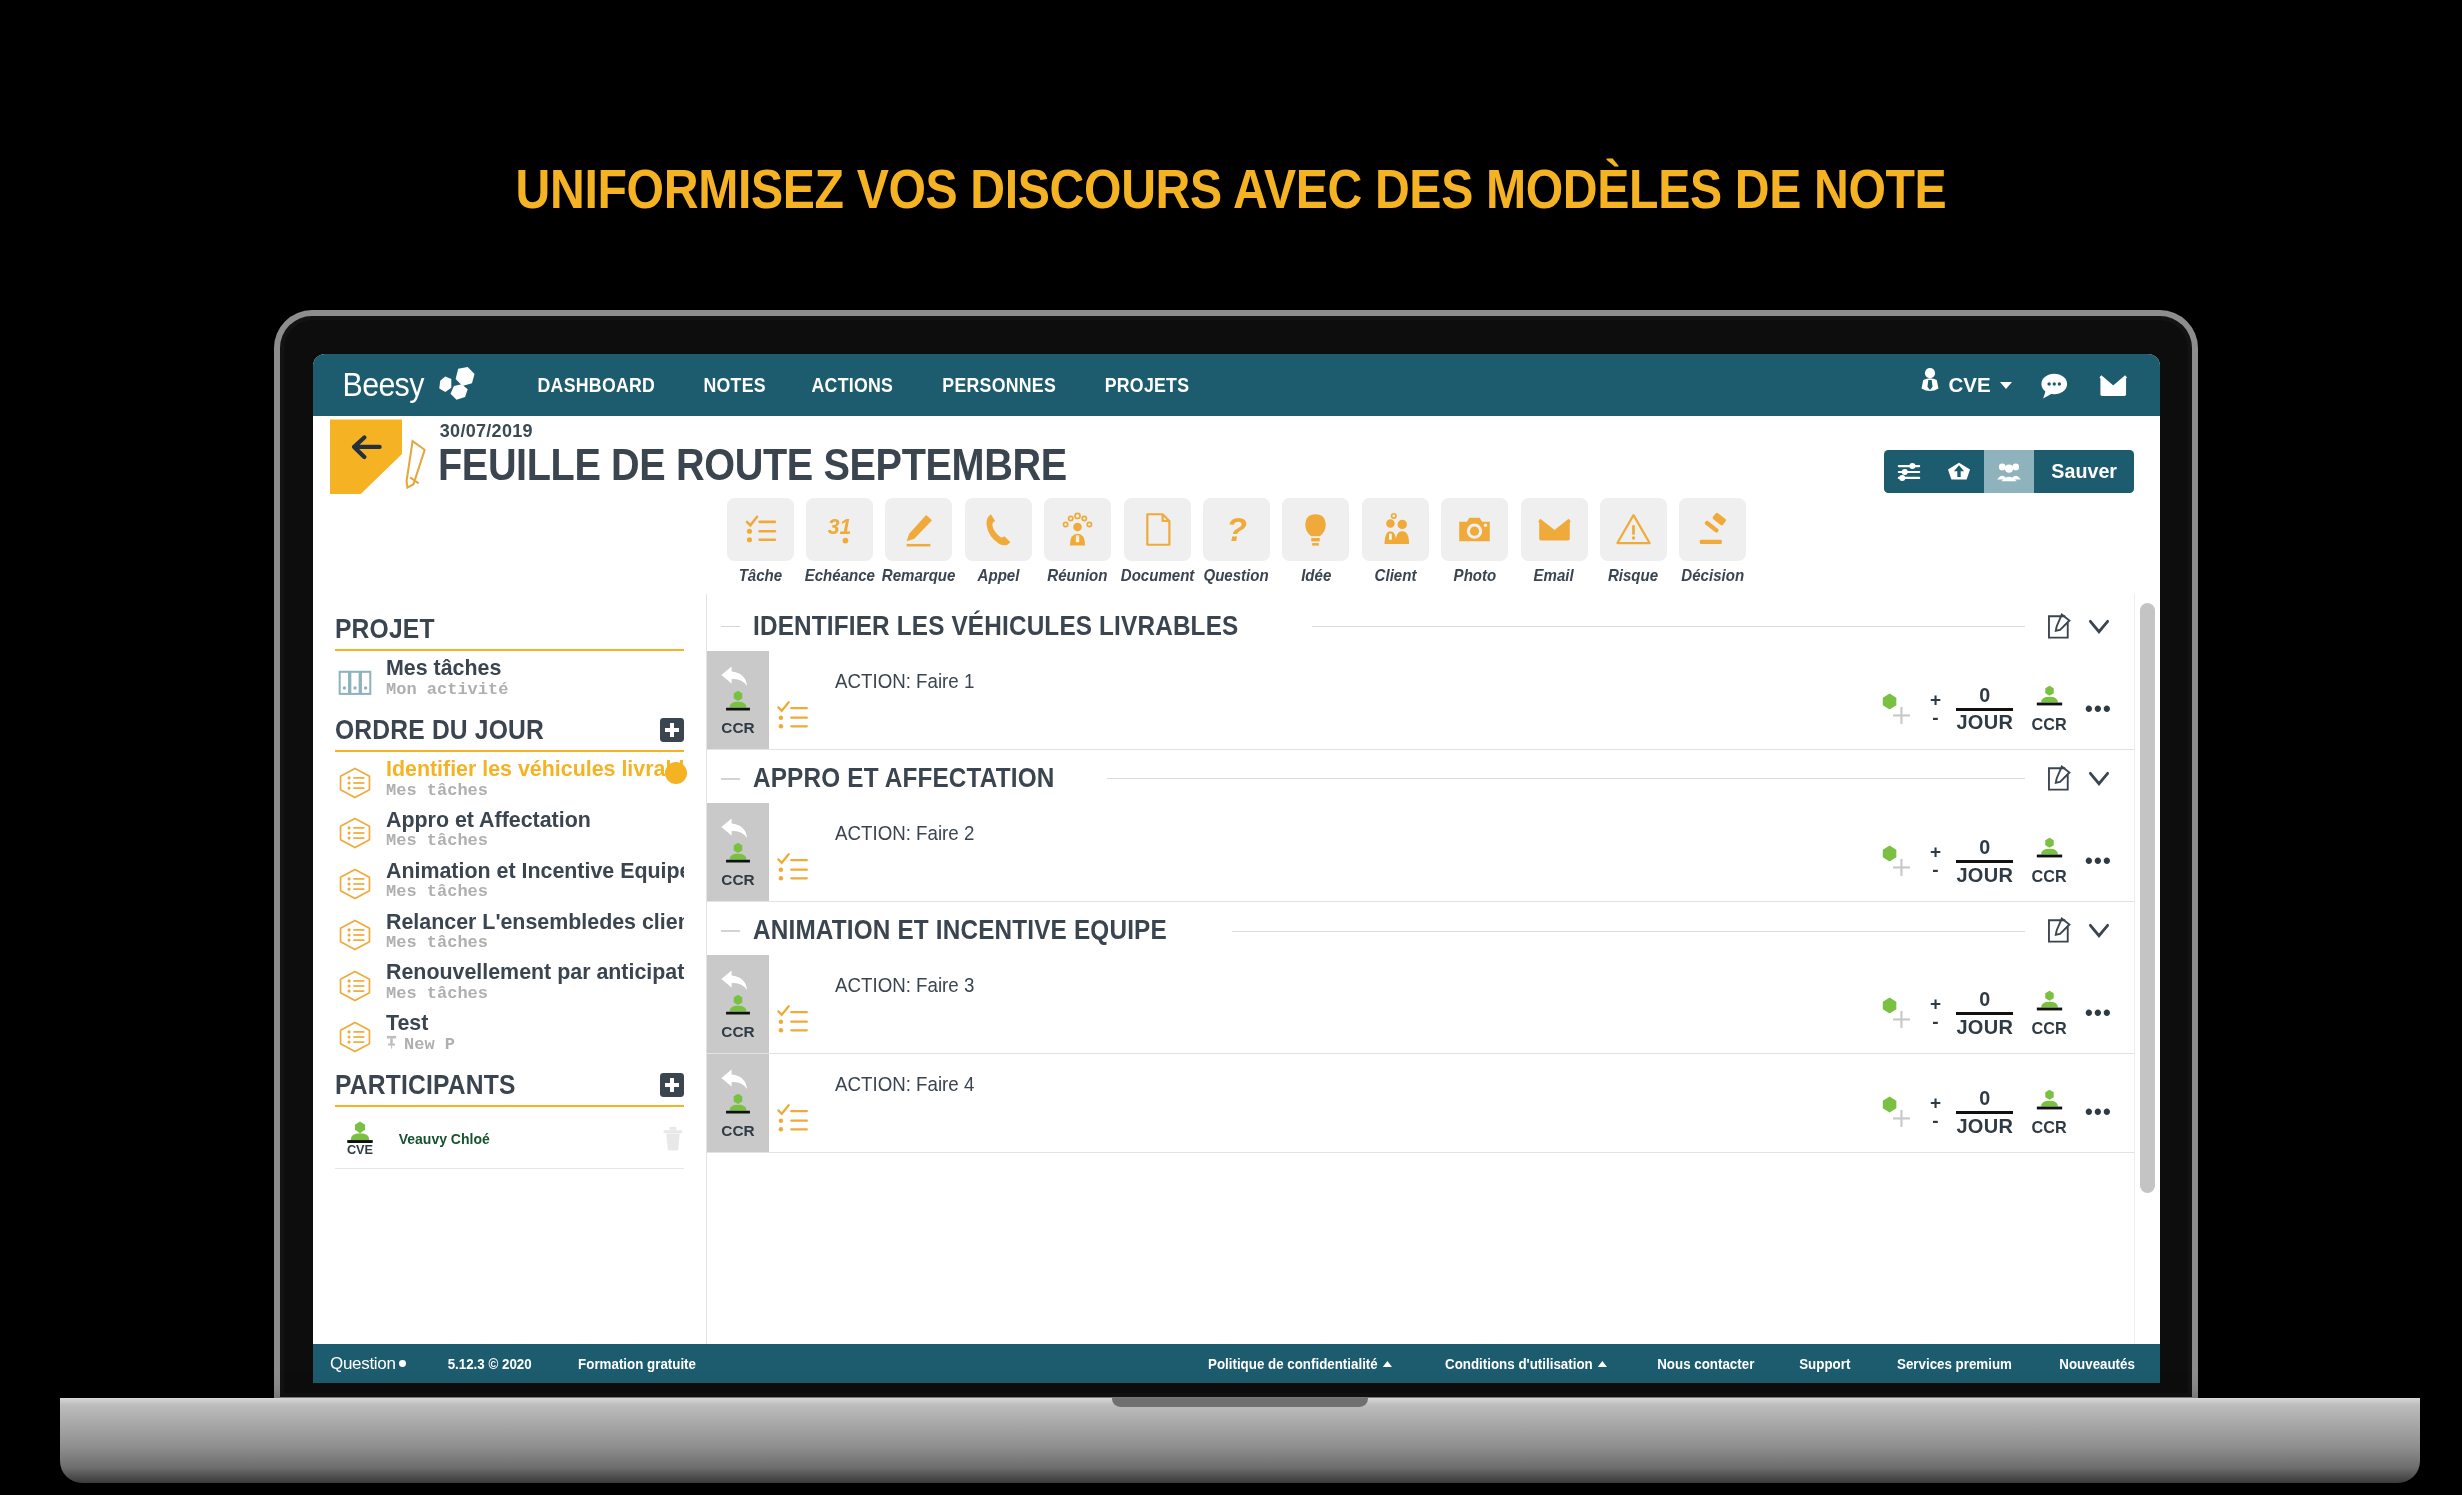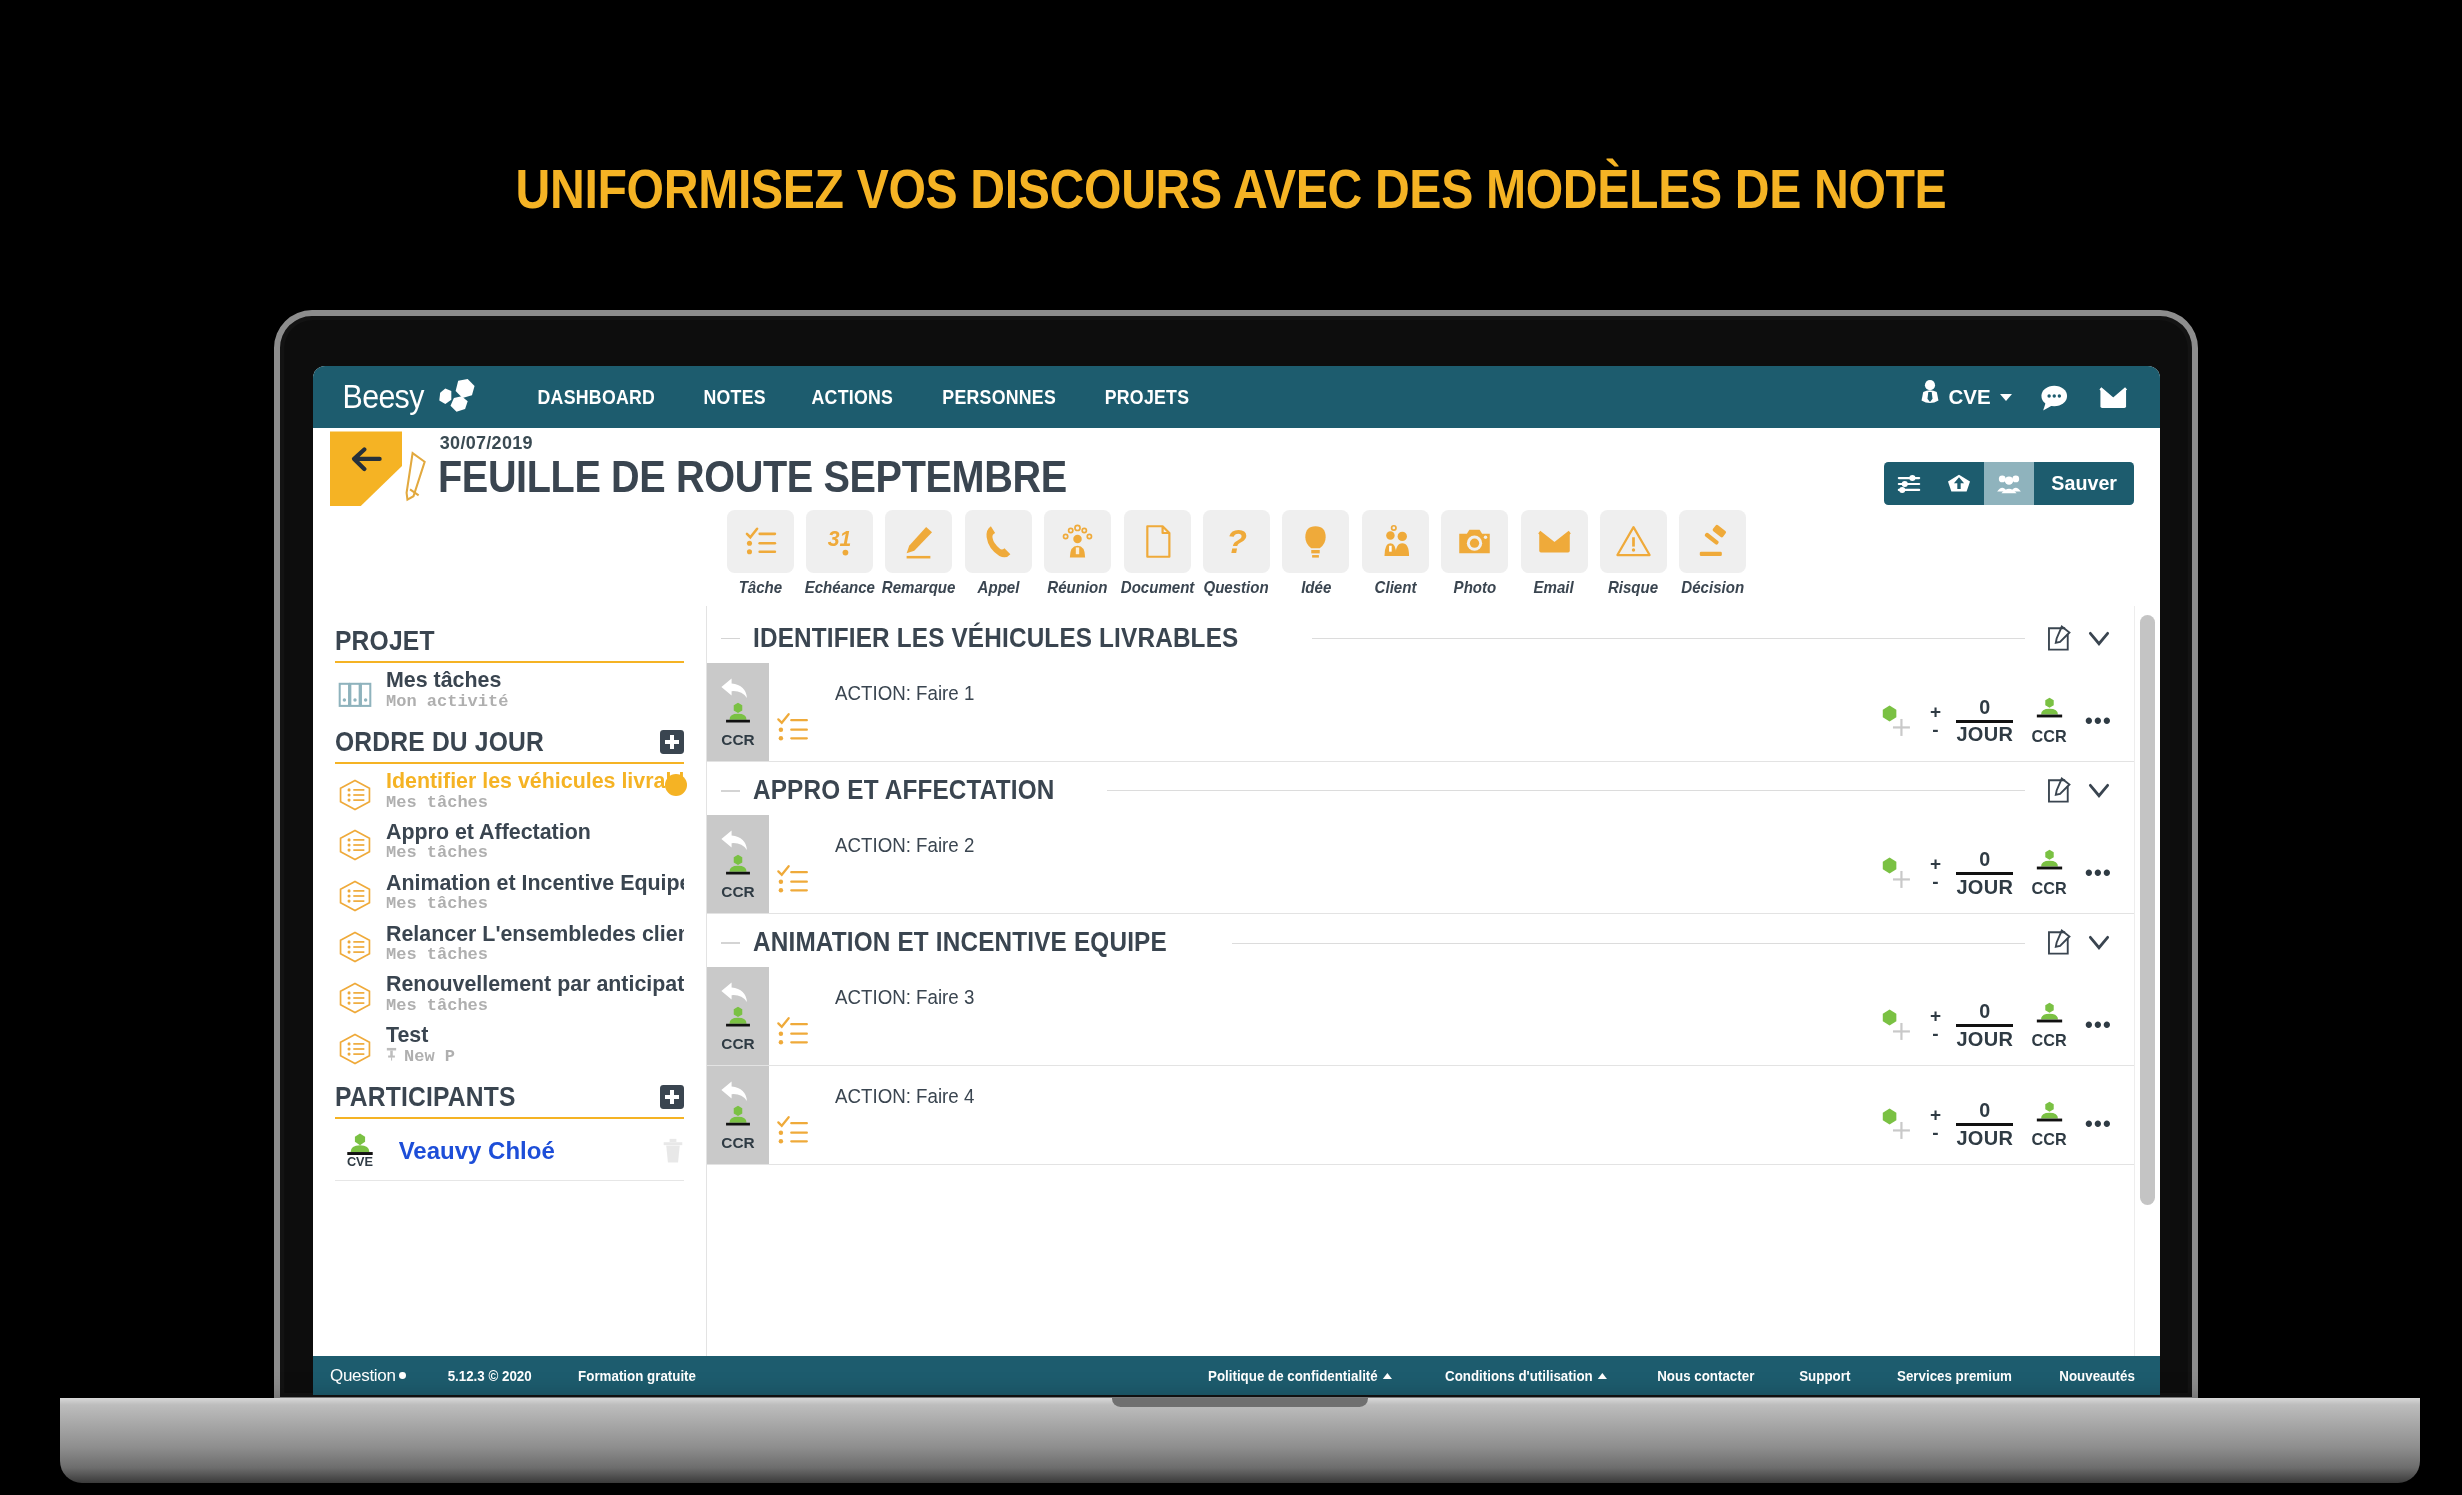--- a/index.html
+++ b/index.html
@@ -67,21 +67,21 @@
     width: 256px;
     height: 8.5px;
     background: #707070;
     border-radius: 0 0 8.5px 8.5px;
   }
 
   
   .screen {
     position: absolute;
     left: 39px;
-    top: 56px;
+    top: 44px;
     width: 1847px;
     height: 1029px;
     background: #ffffff;
     border-radius: 12px 12px 0 0;
     overflow: hidden;
     display: flex;
     flex-direction: column;
   }
 
   
@@ -346,21 +346,21 @@
     position: absolute;
     right: -3.4px;
     top: 10.3px;
     width: 22px; height: 22px;
     border-radius: 50%;
     background: #F5B324;
   }
   .pin-ico { display:inline-block; width: 13.7px; margin-right:4.3px; }
   .participant-row { display:flex; align-items:center; gap: 13.7px; padding: 10.3px 0 8.5px 0; border-bottom: 0.9px solid #E6E6E6;}
   .p-avatar { width: 50px; flex-shrink:0; }
-  .p-name { font-size: 24px; font-weight: bold; color: #1d4ed8; }
+  .p-name { font-size: 14px; font-weight: bold; color: #14532d; }
   .p-trash { margin-left:auto; width: 22px; height: 26px; opacity: .22; cursor:pointer;}
 
   
   .main-area {
     flex: 1;
     min-width: 0;
     position: relative;
     border-left: 0.9px solid #E3E3E3;
     display: flex;
   }

